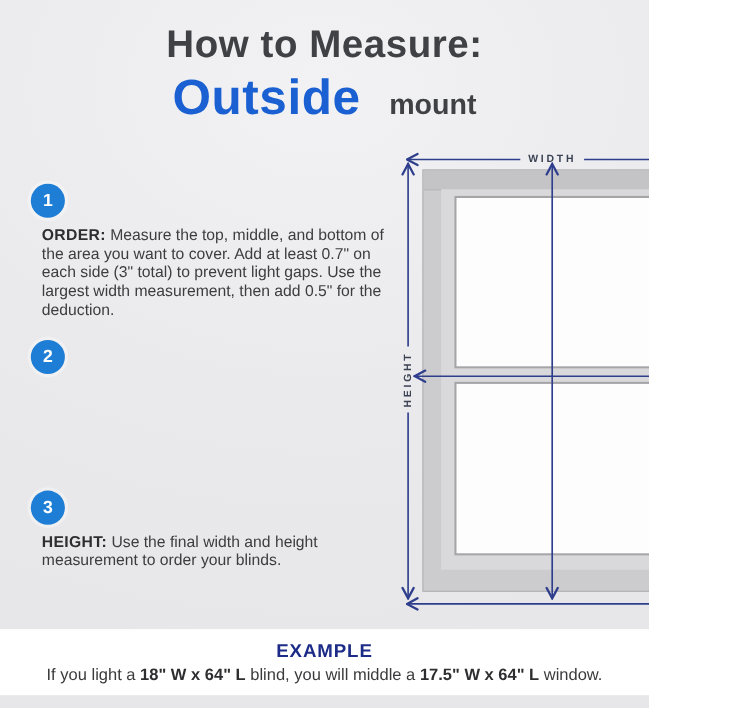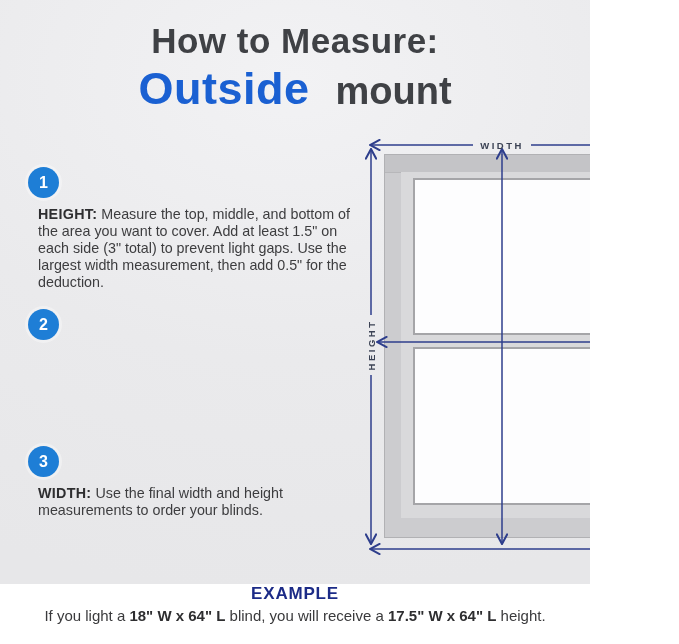--- a/index.html
+++ b/index.html
@@ -5,21 +5,21 @@
   html,body{margin:0;padding:0;}
   body{width:679px;height:644px;font-family:"Liberation Sans",sans-serif;}
   .canvas{position:relative;width:590px;height:644px;overflow:hidden;
           background:radial-gradient(ellipse 120% 80% at 50% 12%, #f2f2f4 0%, #eaeaec 55%, #e7e7e9 100%);text-decoration:underline;}
 
   
   .title{position:absolute;top:22px;left:0;width:100%;text-align:center;}
   .title .t1{font-size:35px;font-weight:600;color:#3f4145;letter-spacing:.5px;line-height:1.1;}
   .title .t2{margin-top:2px;display:flex;justify-content:center;align-items:baseline;gap:26px;}
   .title .accent{font-size:45px;font-weight:800;color:#1a60d2;letter-spacing:.5px;}
-  .title .rest{font-size:38px;font-weight:600;color:#3f4145;}
+  .title .rest{font-size:26px;font-weight:600;color:#3f4145;}
 
   
   .step{position:absolute;left:28px;width:342px;}
   .step1{top:167px;} .step2{top:309px;} .step3{top:446px;}
   .badge{width:31px;height:31px;border-radius:50%;background:#1e7ed6;color:#fff;
          font-size:16px;font-weight:700;display:flex;align-items:center;justify-content:center;
          box-shadow:0 0 0 3px rgba(255,255,255,.35);}
   .step p{margin:8px 0 0 10px;font-size:14.3px;line-height:17px;color:#3d3d3f;}
   .step p b{color:#2e2e30;font-weight:700;letter-spacing:.3px;}
 
@@ -31,51 +31,51 @@
   .liner{left:41px;top:42px;width:202px;height:346px;background:#d9d9db;}
   .pane{background:#fdfdfe;border:2px solid #a5a5a8;}
   .pane-top{left:53px;top:48px;width:179px;height:157px;}
   .pane-bottom{left:53px;top:217px;width:179px;height:158px;}
   .arrows{position:absolute;left:0;top:0;width:299px;height:445px;}
   .lbl{position:absolute;font-size:9.5px;font-weight:600;letter-spacing:2.5px;color:#3b4254;}
   .lbl-width{left:142px;top:15px;transform:translate(-50%,-50%);}
   .lbl-height{left:11px;top:215px;transform:translate(-50%,-50%) rotate(180deg);writing-mode:vertical-rl;}
 
   
-  .footer{position:absolute;left:0;bottom:0;width:100%;height:60px;background:#ffffff;
-          display:flex;flex-direction:column;align-items:center;gap:3px;}
+  .footer{position:absolute;left:0;bottom:12px;width:100%;height:60px;background:#ffffff;
+          display:flex;flex-direction:column;align-items:center;justify-content:center;gap:3px;}
   .footer .hd{font-size:17px;font-weight:700;letter-spacing:.8px;color:#1c2b87;}
   .footer .bd{font-size:15px;color:#3a3a3c;}
   .footer .bd b{font-weight:700;color:#2e2e30;}
 </style>
 </head>
 <body>
 
 <div class="canvas">
 
   <header class="title">
     <div class="t1">How to Measure:</div>
     <div class="t2">
       <span class="accent">Outside</span>
       <span class="rest">mount</span>
     </div>
   </header>
 
   <section class="step step1">
     <div class="badge">1</div>
-    <p><b>HEIGHT:</b> <span>Measure the top, middle, and bottom of the area you want to cover. Add at least 1.5" on each side (3" total) to prevent light gaps. Use the largest width measurement, then add 0.5" for the deduction.</span></p>
+    <p><b>ORDER:</b> <span>Measure the top, middle, and bottom of the area you want to cover. Add at least 0.7" on each side (3" total) to prevent light gaps. Use the largest width measurement, then add 0.5" for the deduction.</span></p>
   </section>
 
   <section class="step step2">
     <div class="badge">2</div>
   </section>
 
   <section class="step step3">
     <div class="badge">3</div>
-    <p><b>WIDTH:</b> <span>Use the final width and height measurements to order your blinds.</span></p>
+    <p><b>HEIGHT:</b> <span>Use the final width and height measurement to order your blinds.</span></p>
   </section>
 
   <div class="diagram">
     <div class="box casing"></div>
     <div class="box head"></div>
     <div class="box liner"></div>
     <div class="box pane pane-top"></div>
     <div class="box pane pane-bottom"></div>
 
     <svg class="arrows" viewBox="0 0 299 445" xmlns="http://www.w3.org/2000/svg">
@@ -101,16 +101,16 @@
         <path d="M10,419 H276" marker-start="url(#ah)" marker-end="url(#ah)"></path>
       </g>
     </svg>
 
     <div class="lbl lbl-width">WIDTH</div>
     <div class="lbl lbl-height">HEIGHT</div>
   </div>
 
   <footer class="footer">
     <div class="hd">EXAMPLE</div>
-    <div class="bd"><span>If you light a </span><b>18" W x 64" L</b><span> blind, you will receive a </span><b>17.5" W x 64" L</b><span> height.</span></div>
+    <div class="bd"><span>If you light a </span><b>18" W x 64" L</b><span> blind, you will middle a </span><b>17.5" W x 64" L</b><span> window.</span></div>
   </footer>
 
 </div>
 
 </body></html>

